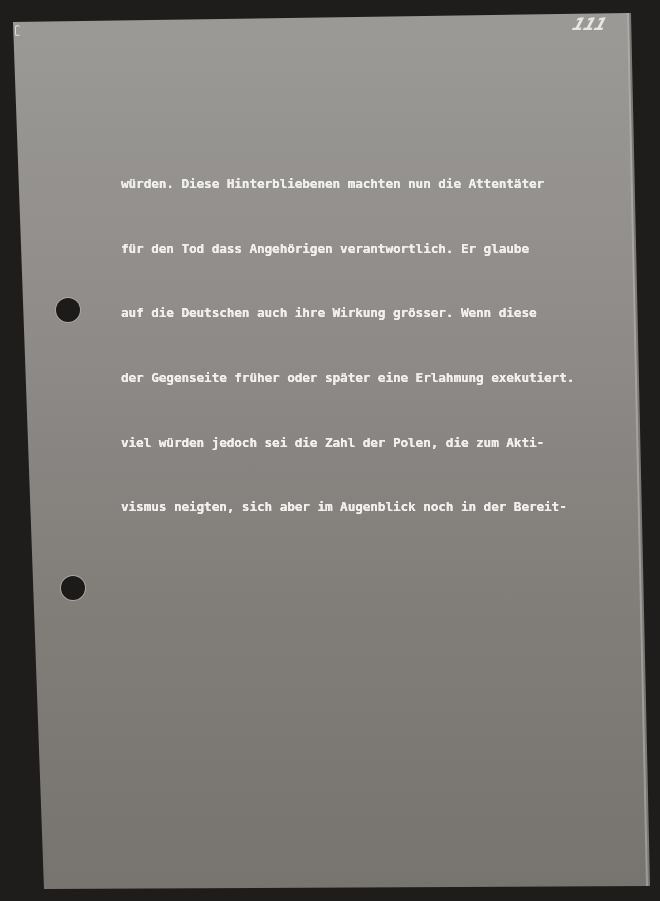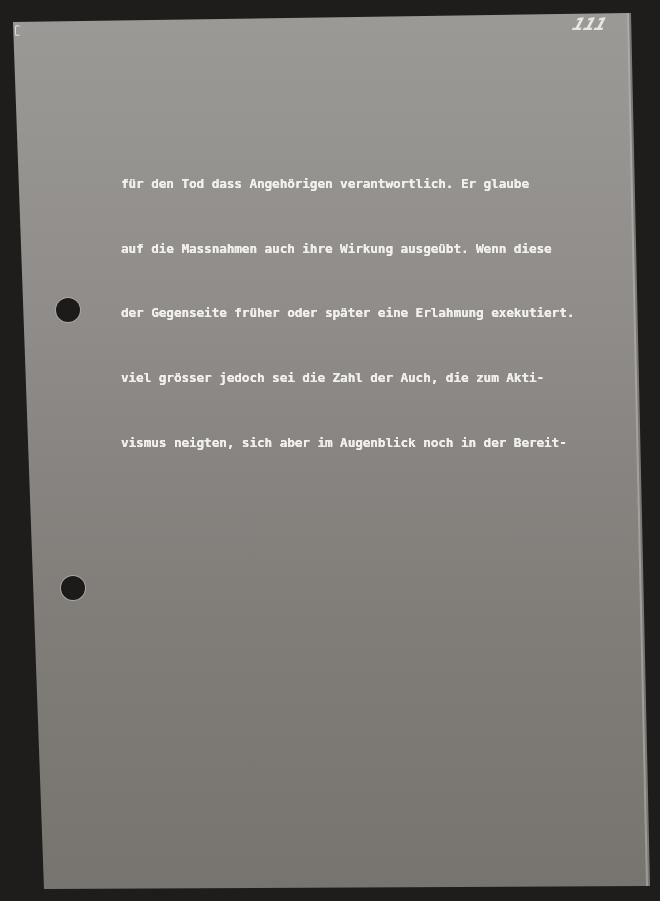--- a/index.html
+++ b/index.html
@@ -46,24 +46,25 @@
 <body>
 
 <div class="page"></div>
 <div class="page-edge-light"></div>
 <div class="tiny-mark"></div>
 <div class="folio">111</div>
 <div class="hole h1"></div>
 <div class="hole h2"></div>
 
 <div class="text">
+  <span class="line">würden. Diese Hinterbliebenen machten nun die Attentäter</span>
   <span class="line">für den Tod dass Angehörigen verantwortlich. Er glaube</span>
-  <span class="line">auf die Massnahmen auch ihre Wirkung ausgeübt. Wenn diese</span>
+  <span class="line">auf die Deutschen auch ihre Wirkung grösser. Wenn diese</span>
   <span class="line">der Gegenseite früher oder später eine Erlahmung exekutiert.</span>
-  <span class="line">viel grösser jedoch sei die Zahl der Auch, die zum Akti-</span>
+  <span class="line">viel würden jedoch sei die Zahl der Polen, die zum Akti-</span>
   <span class="line">vismus neigten, sich aber im Augenblick noch in der Bereit-</span>
   
   
   
   
   
   
   
   
   

